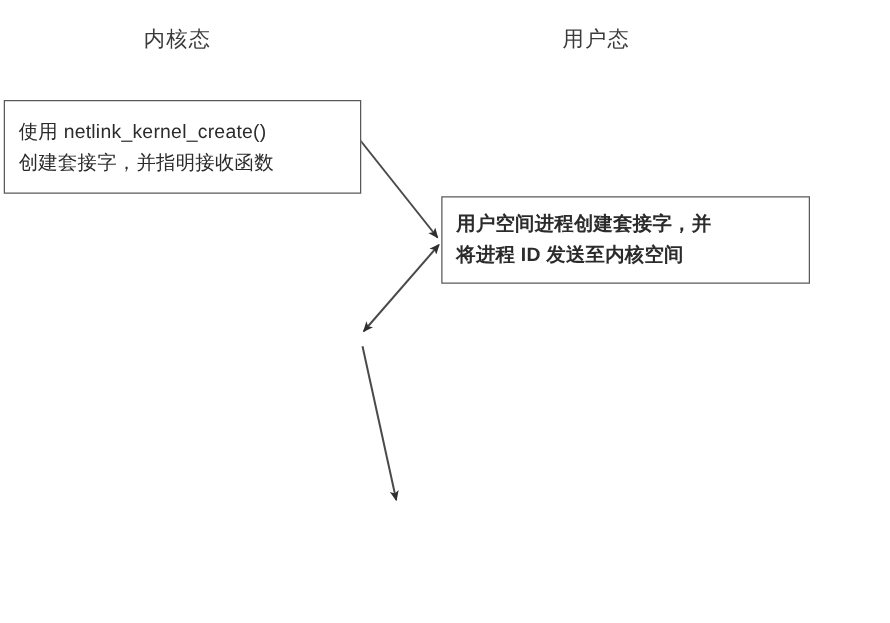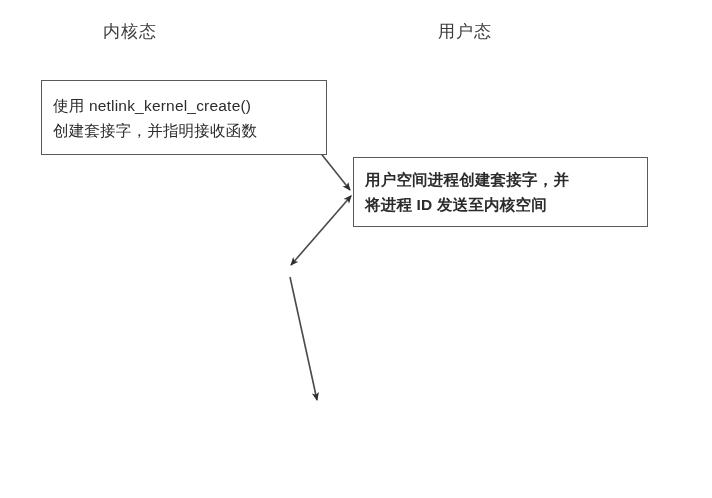--- a/index.html
+++ b/index.html
@@ -22,20 +22,21 @@
     height: 498px;
   }
   .column-header {
     position: absolute;
     font-size: 17px;
     line-height: 20px;
     color: #3a3a3a;
     letter-spacing: 1px;
     white-space: nowrap;
     font-family: Liberation Serif, serif;
+    margin-left: 12px;
   }
   #header-kernel { left: 103px; top: 22px; }
   #header-user   { left: 438px; top: 22px; }
 
   .node-box {
     position: absolute;
     box-sizing: border-box;
     background: #ffffff;
     border: 1.5px solid #595959;
     display: flex;
@@ -46,21 +47,21 @@
     font-size: 15.5px;
     line-height: 25px;
     color: #2b2b2b;
     padding: 0 11px;
     letter-spacing: 0.2px;
     font-family: "Liberation Sans", "DejaVu Sans", sans-serif;
     white-space: pre-wrap;
   }
 
   
-  #box-kernel-create   { left: 3px;   top: 80px;  width: 286px; height: 75px; margin-left: 38px; }
+  #box-kernel-create   { left: 3px;   top: 80px;  width: 286px; height: 75px; }
   #box-user-create     { left: 353px; top: 157px; width: 295px; height: 70px; font-weight: bold; }
   #box-recv-pid        { left: 3px;   top: 225px; width: 286px; height: 75px; }
   #box-can-communicate { left: 185px; top: 403px; width: 290px; height: 70px; }
 
   #arrow-layer {
     position: absolute;
     left: 0; top: 0;
     width: 712px;
     height: 498px;
     pointer-events: none;

